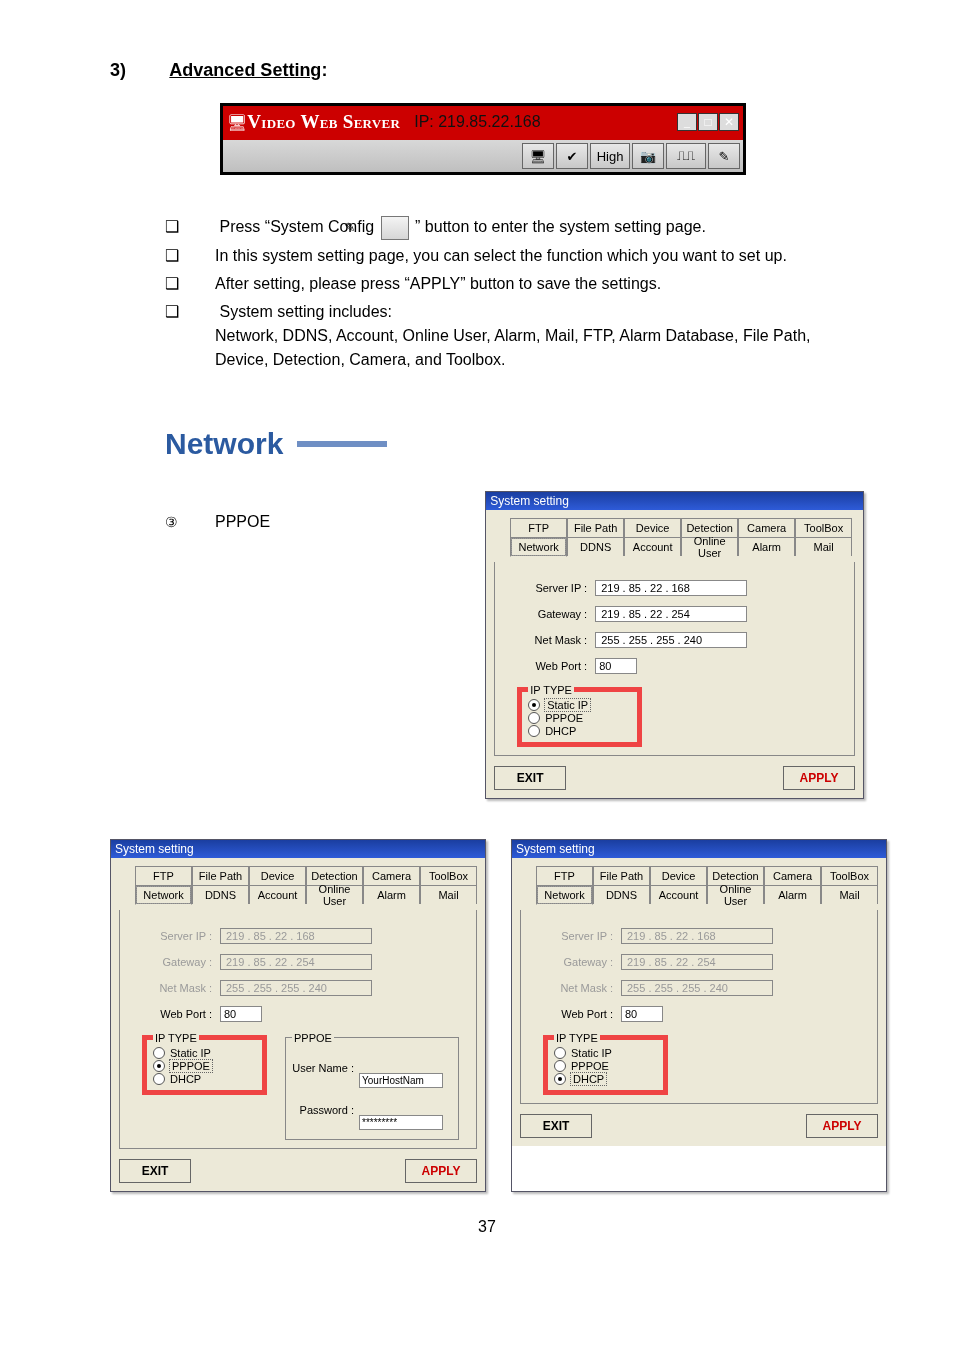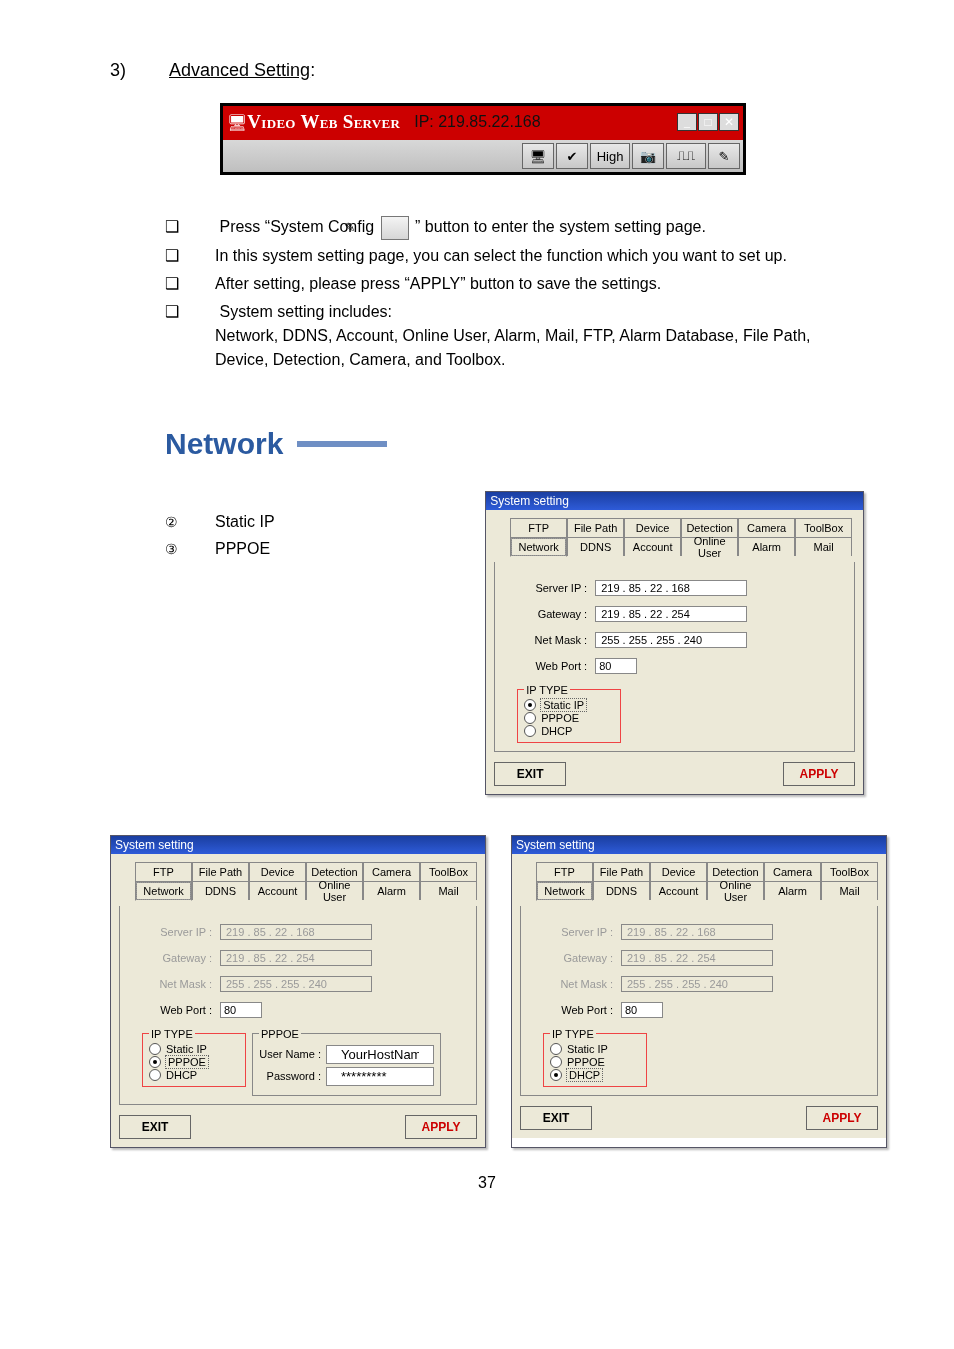--- a/index.html
+++ b/index.html
@@ -1,18 +1,18 @@
 <!DOCTYPE html>
 <html><head>
 <meta charset="utf-8">
 <style>
   body { margin:0; font-family: Arial, sans-serif; font-size:16px; color:#000;
          width:954px; background:#fff; box-sizing:border-box; padding:60px 90px 30px 110px; }
 
-  .sec-head { font-size:18px; margin-bottom:22px; }
+  .sec-head { font-size:18px; margin-bottom:22px;font-weight:bold; }
   .sec-head .num { display:inline-block; width:55px; }
   .sec-head .label { text-decoration:underline; }
 
   
   .vws { width:520px; margin-left:110px; margin-bottom:40px; border:3px solid #000; }
   .vws-title { background:#c00; color:#fff; font-family:"Times New Roman",serif;
                font-variant:small-caps; display:flex; align-items:center;
                padding:2px 4px 4px 4px; height:28px; }
   .vws-title .appname { font-weight:bold; font-size:19px; letter-spacing:0.3px;
                         }
@@ -65,35 +65,35 @@
 
   .frow { display:flex; align-items:center; margin:10px 0 6px 14px; }
   .frow.dis { color:#9a9a9a; }
   .flabel { width:70px; text-align:right; margin-right:8px; }
   .ipbox { border:1px solid #888; background:#fff; padding:1px 5px;
            font-size:11px; letter-spacing:0; width:140px; }
   .ipbox.dis, .wport.dis { background:#ece9d8; color:#9a9a9a; }
   .wport { border:1px solid #888; background:#fff; padding:1px 3px; width:34px;
            font-size:11px; }
 
-  fieldset.ipt { border:1px solid #ef4444; margin:4px 0 0 14px; padding:2px 6px 4px 6px;
+  fieldset.ipt { border:5px solid #ef4444; margin:4px 12px 0 14px; padding:2px 19px 4px 6px;
                  width:90px; font-size:11px; }
   fieldset.ipt legend { font-size:11px; padding:0 2px; }
   .radio { display:flex; align-items:center; gap:5px; margin:1px 0; }
   .rdot { width:10px; height:10px; border:1px solid #555; border-radius:50%;
           display:inline-flex; align-items:center; justify-content:center; background:#fff; }
   .rdot.on::after { content:""; width:4px; height:4px; border-radius:50%; background:#000; }
   .rlab.sel { outline:1px dotted #666; padding:0 2px; }
 
   .pppgrp { border:1px solid #888; margin:4px 0 0 6px; padding:2px 6px 6px 6px;
             width:160px; display:inline-block; vertical-align:top; }
   .pppgrp legend { font-size:11px; padding:0 2px; }
   .pppgrp .prow { display:flex; align-items:center; margin:3px 0; gap:5px; }
   .pppgrp .plab { width:62px; text-align:right; }
-  .pppgrp input { border:1px solid #888; font-size:13px; width:78px; padding:1px 14px; }
+  .pppgrp input { border:1px solid #888; font-size:10px; width:78px; padding:1px 2px;margin-top:24px; }
 
   .btns { display:flex; justify-content:space-between; margin-top:10px; }
   .btns .b { border:1px solid #666; background:#ece9d8; width:70px; height:22px;
              display:flex; align-items:center; justify-content:center;
              font-size:12px; font-weight:bold; }
   .btns .apply { color:#c00; }
 
   .row2 { display:flex; gap:25px; margin-top:40px; margin-left:0; }
 
   .cfgicon { display:inline-flex; width:26px; height:22px;
@@ -150,21 +150,20 @@
   </li>
 </ul>
 
 <div class="net-h">
   <span>Network</span>
   <span class="bar"></span>
 </div>
 
 <div class="two">
   <ul class="enumlist" style="width:300px">
-    <li><span class="m">②</span><span>Static IP</span></li>
     <li><span class="m">③</span><span>PPPOE</span></li>
   </ul>
 
   <div class="panel">
     <div class="p-title">System setting</div>
     <div class="p-body">
       <div class="tabs">
         <div class="tabrow r1">
             <div class="tab">FTP</div>
             <div class="tab">File Path</div>

